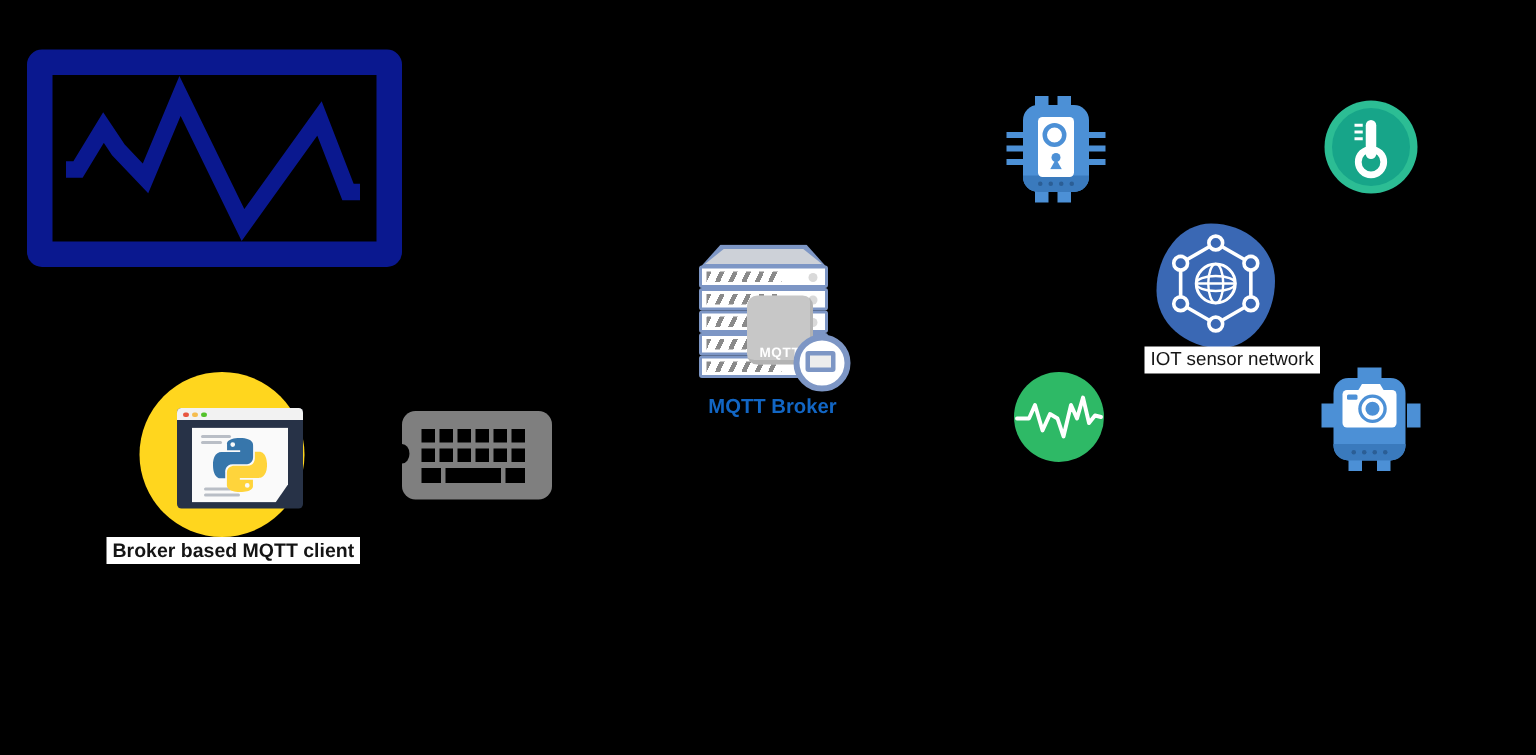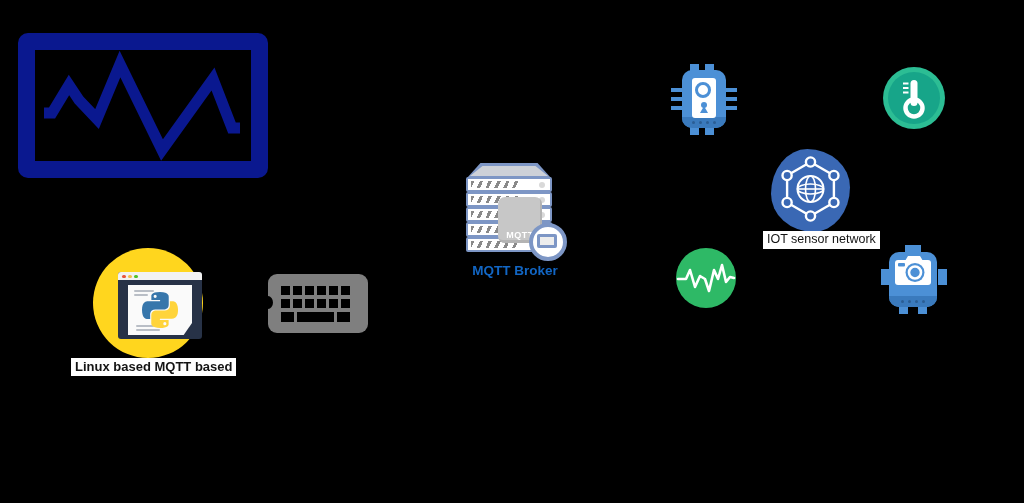--- a/index.html
+++ b/index.html
@@ -102,21 +102,21 @@
     <div class="code-line" style="left:6px;top:5px;width:20px;"></div>
     <div class="code-line" style="left:6px;top:9px;width:14px;"></div>
     <div class="code-line" style="left:8px;top:40px;width:18px;"></div>
     <div class="code-line" style="left:8px;top:44px;width:24px;"></div>
     <svg class="py-logo" width="36" height="36" viewBox="0 0 110 110">
       <path fill="#3776AB" d="M54.9 0C26.8 0 28.6 12.2 28.6 12.2l.03 12.6h26.7v3.8H18.1S0 26.6 0 54.9 15.6 82.2 15.6 82.2h9.3V69s-.5-15.6 15.4-15.6h26.5S81.7 53.6 81.7 39V14.9S84 0 54.9 0zM40.2 8.5a4.8 4.8 0 1 1 0 9.6 4.8 4.8 0 0 1 0-9.6z"></path>
       <path fill="#FFD43B" d="M55.1 110c28.1 0 26.3-12.2 26.3-12.2l-.03-12.6h-26.7v-3.8h37.3s18.1 2.1 18.1-26.2-15.6-27.3-15.6-27.3h-9.3V41s.5 15.6-15.4 15.6H43.2s-14.9-.2-14.9 14.4v24.1S26 110 55.1 110zM69.8 101.5a4.8 4.8 0 1 1 0-9.6 4.8 4.8 0 0 1 0 9.6z"></path>
     </svg>
   </div>
 </div>
-<div class="abs label-strip client-label">Linux based MQTT based</div>
+<div class="abs label-strip client-label">Broker based MQTT client</div>
 
 <div class="abs keyboard">
   <div class="kb-notch"></div>
   <div class="kb-key kb-r1" style="left:13px;width:9px;height:9px;"></div>
   <div class="kb-key kb-r1" style="left:25px;width:9px;height:9px;"></div>
   <div class="kb-key kb-r1" style="left:37px;width:9px;height:9px;"></div>
   <div class="kb-key kb-r1" style="left:49px;width:9px;height:9px;"></div>
   <div class="kb-key kb-r1" style="left:61px;width:9px;height:9px;"></div>
   <div class="kb-key kb-r1" style="left:73px;width:9px;height:9px;"></div>
   <div class="kb-key kb-r2" style="left:13px;width:9px;height:9px;"></div>

